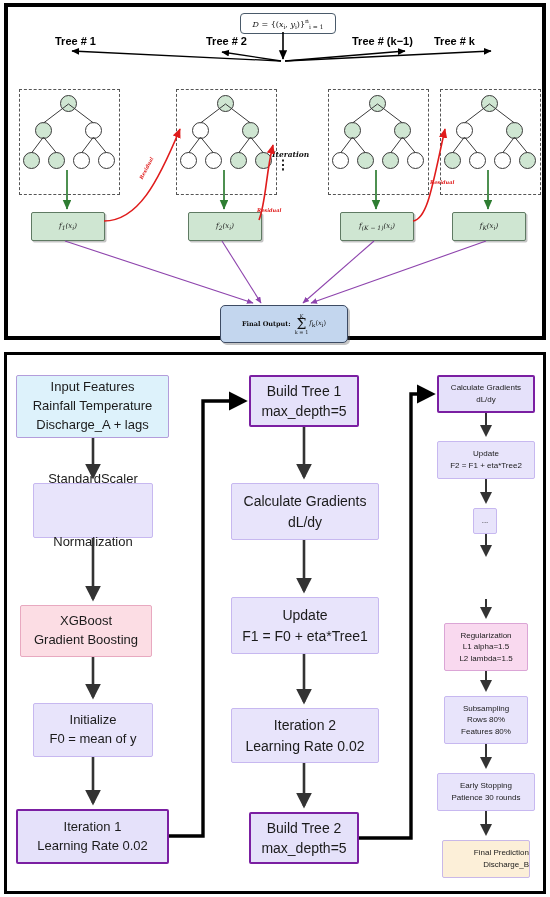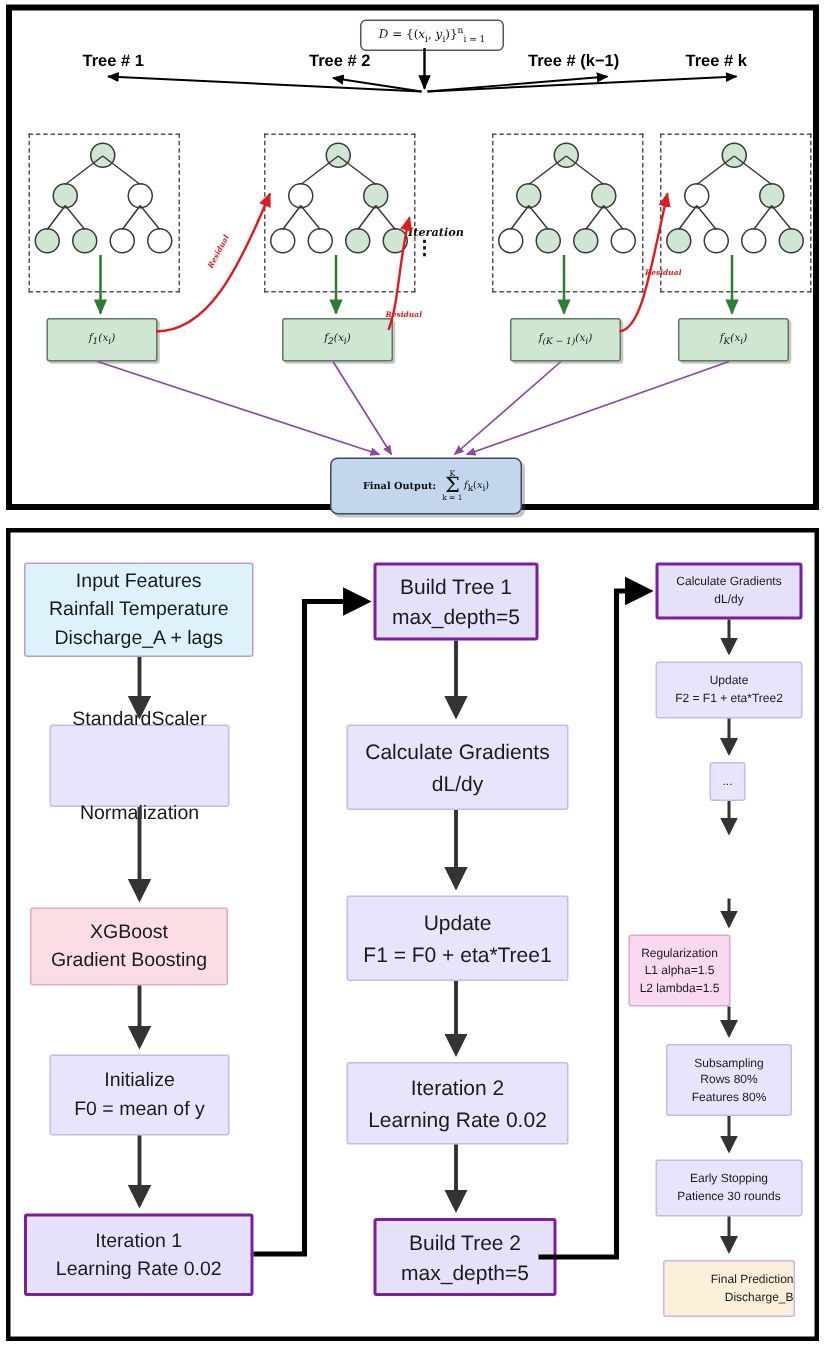--- a/index.html
+++ b/index.html
@@ -74,21 +74,21 @@
   <div class="panel-a">
     <div class="panel-a-inner">
 
       <div class="ds-box">
         <span><i>D</i> = {(<i>x</i><sub>i</sub>, <i>y</i><sub>i</sub>)}<sup>n</sup><sub>i&nbsp;=&nbsp;1</sub></span>
       </div>
 
       <div class="tree-label" style="left:47px;top:28px;">Tree # 1</div>
       <div class="tree-label" style="left:198px;top:28px;">Tree # 2</div>
       <div class="tree-label" style="left:344px;top:28px;">Tree # (k−1)</div>
-      <div class="tree-label" style="left:449px;top:28px;">Tree # k</div>
+      <div class="tree-label" style="left:426px;top:28px;">Tree # k</div>
 
       <div class="dashbox" style="left:11px;top:82px;width:99px;height:104px;"></div>
       <div class="dashbox" style="left:168px;top:82px;width:99px;height:104px;"></div>
       <div class="dashbox" style="left:320px;top:82px;width:99px;height:104px;"></div>
       <div class="dashbox" style="left:432px;top:82px;width:99px;height:104px;"></div>
 
       <div class="node fill" style="left:52px;top:88px;"></div>
       <div class="node fill" style="left:27px;top:115px;"></div>
       <div class="node" style="left:77px;top:115px;"></div>
       <div class="node fill" style="left:15px;top:145px;"></div>
@@ -251,37 +251,37 @@
       <span class="ln">dL/dy</span>
     </div>
     <div class="fnode c-lav" style="left:224px;top:242px;width:148px;height:57px;font-size:14px;">
       <span class="ln">Update</span>
       <span class="ln">F1 = F0 + eta*Tree1</span>
     </div>
     <div class="fnode c-lav" style="left:224px;top:353px;width:148px;height:55px;font-size:14px;">
       <span class="ln">Iteration 2</span>
       <span class="ln">Learning Rate 0.02</span>
     </div>
-    <div class="fnode c-lav-strong" style="left:242px;top:457px;width:122px;height:52px;font-size:14px;">
+    <div class="fnode c-lav-strong" style="left:242px;top:457px;width:110px;height:52px;font-size:14px;">
       <span class="ln">Build Tree 2</span>
       <span class="ln">max_depth=5</span>
     </div>
 
     <div class="fnode c-lav-strong" style="left:430px;top:20px;width:98px;height:38px;font-size:8px;">
       <span class="ln">Calculate Gradients</span>
       <span class="ln">dL/dy</span>
     </div>
     <div class="fnode c-lav" style="left:430px;top:86px;width:98px;height:38px;font-size:8px;">
       <span class="ln">Update</span>
       <span class="ln">F2 = F1 + eta*Tree2</span>
     </div>
     <div class="fnode c-lav" style="left:466px;top:153px;width:24px;height:26px;font-size:8px;">
       <span class="ln">...</span>
     </div>
-    <div class="fnode c-pink2" style="left:412px;top:268px;width:68px;height:48px;font-size:8px;">
+    <div class="fnode c-pink2" style="left:437px;top:268px;width:84px;height:48px;font-size:8px;">
       <span class="ln">Regularization</span>
       <span class="ln">L1 alpha=1.5</span>
       <span class="ln">L2 lambda=1.5</span>
     </div>
     <div class="fnode c-lav" style="left:437px;top:341px;width:84px;height:48px;font-size:8px;">
       <span class="ln">Subsampling</span>
       <span class="ln">Rows 80%</span>
       <span class="ln">Features 80%</span>
     </div>
     <div class="fnode c-lav" style="left:430px;top:418px;width:98px;height:38px;font-size:8px;">

